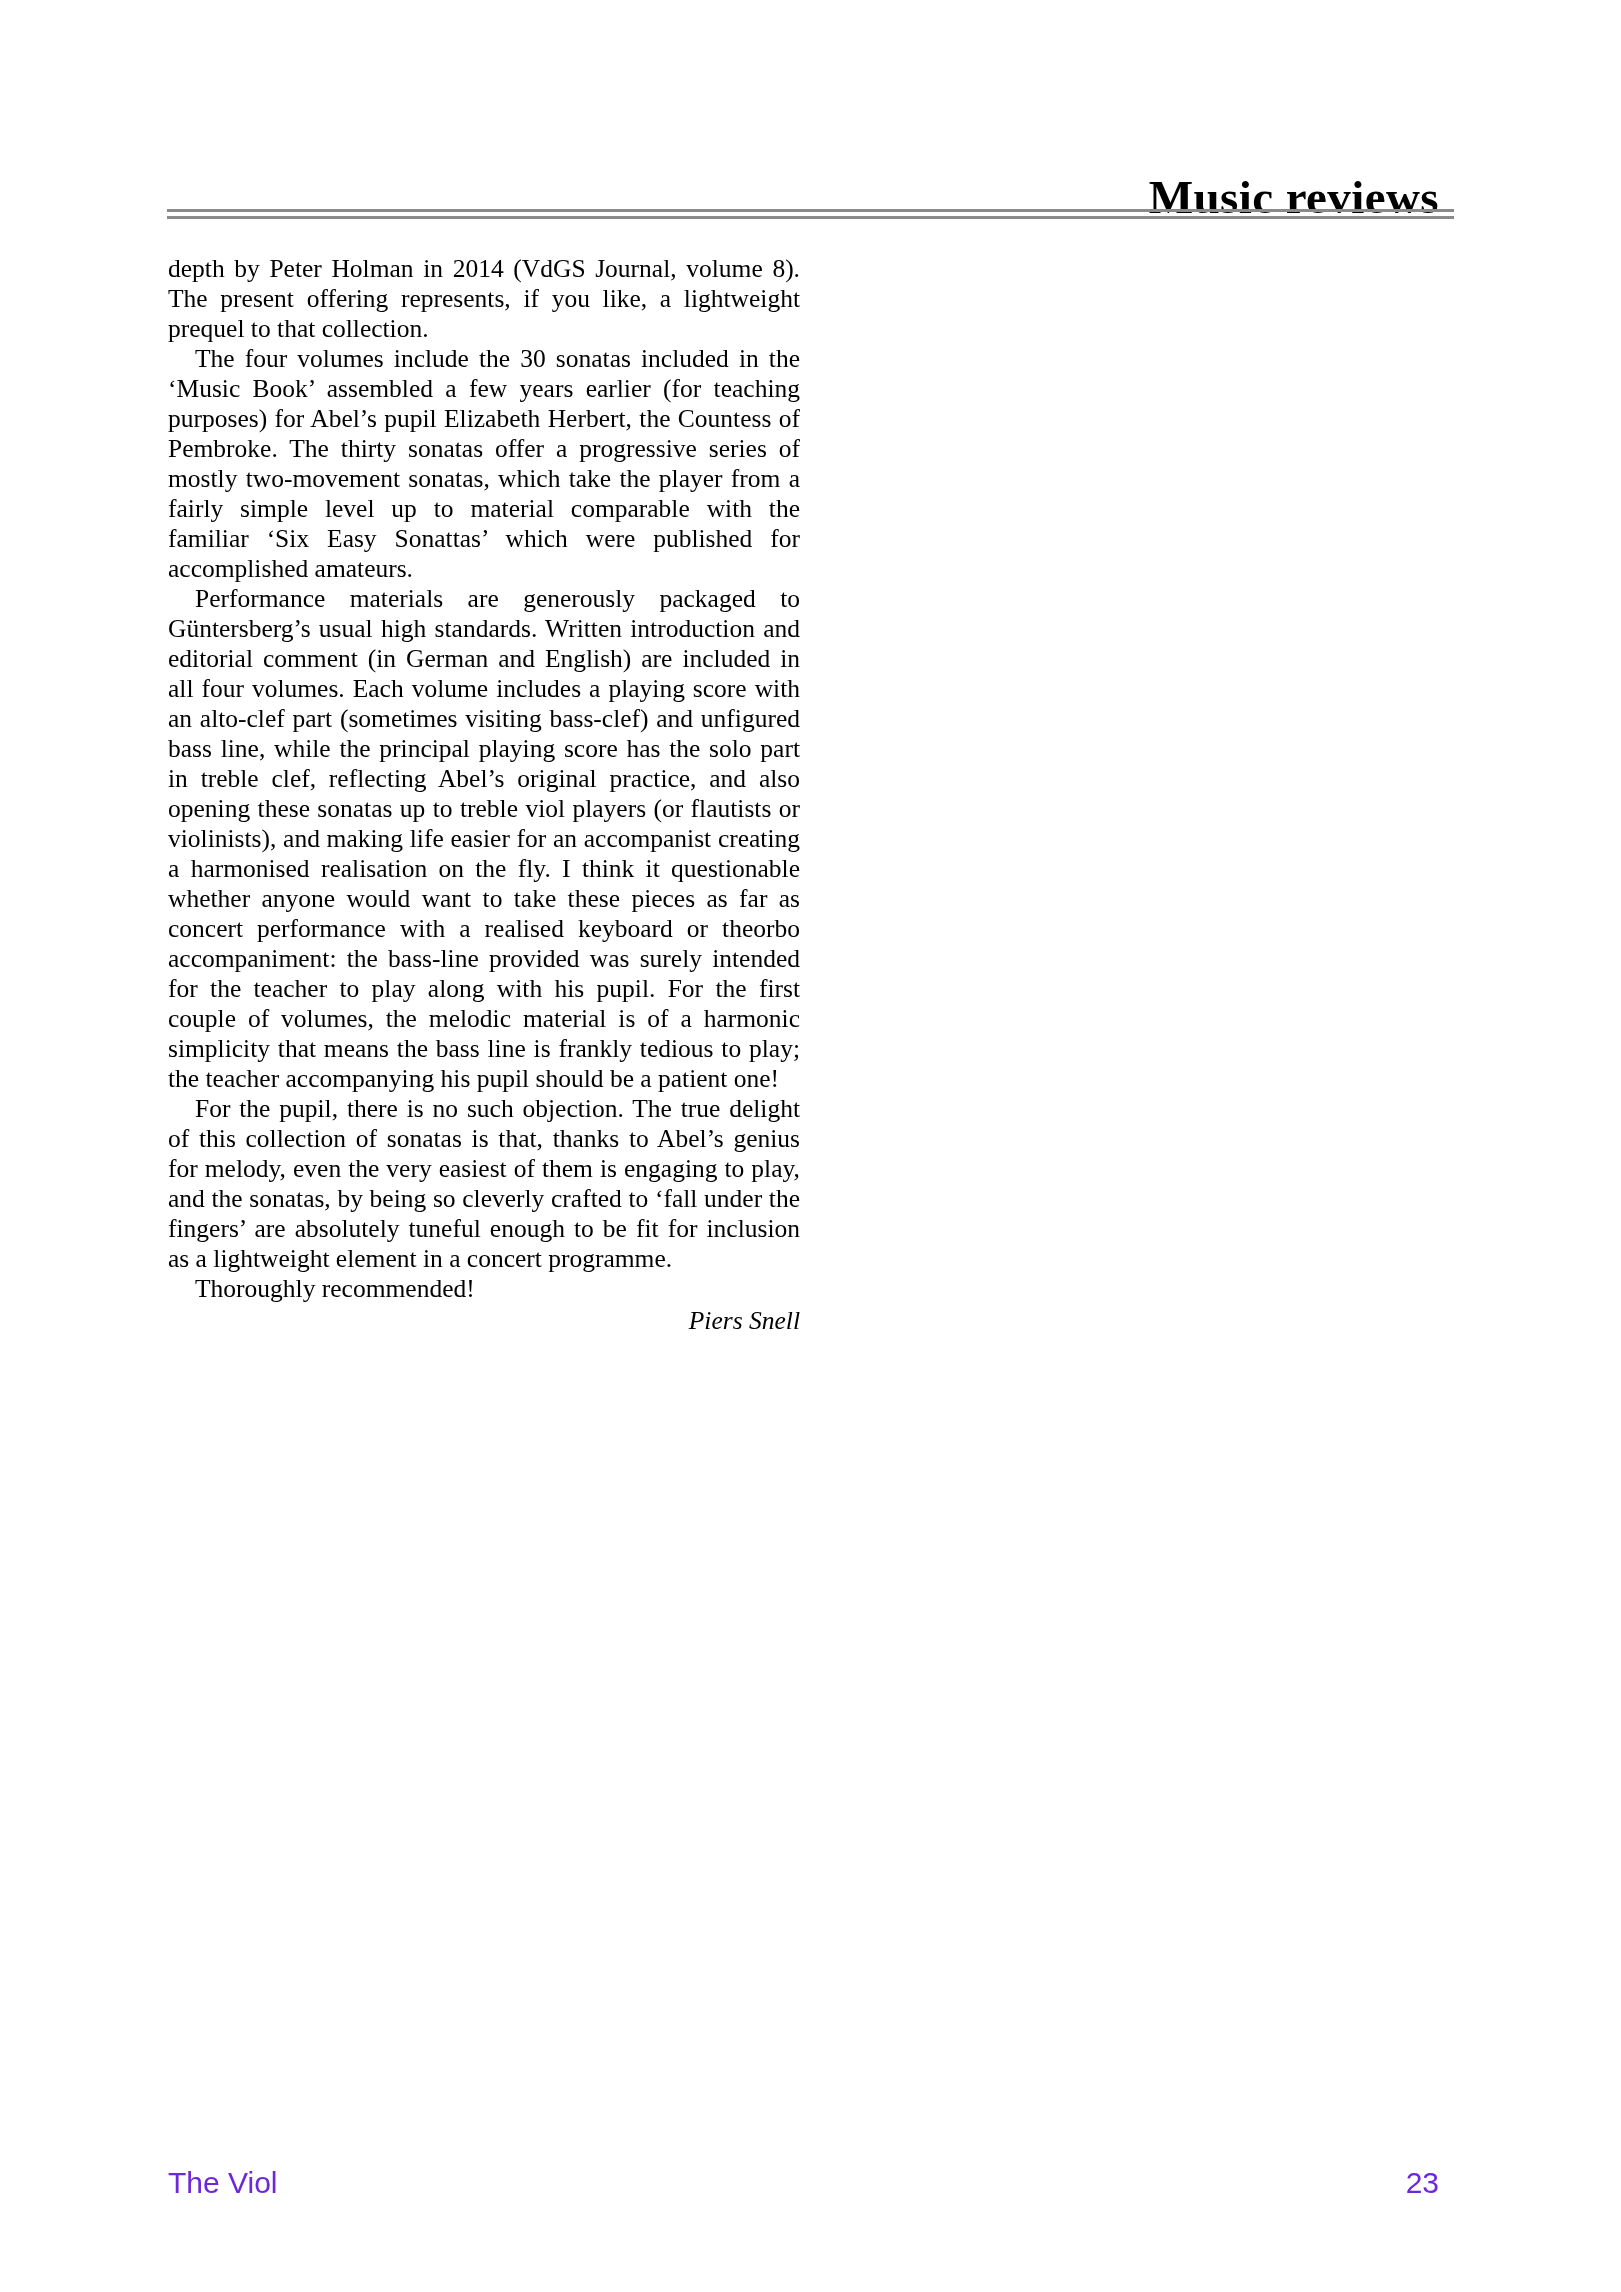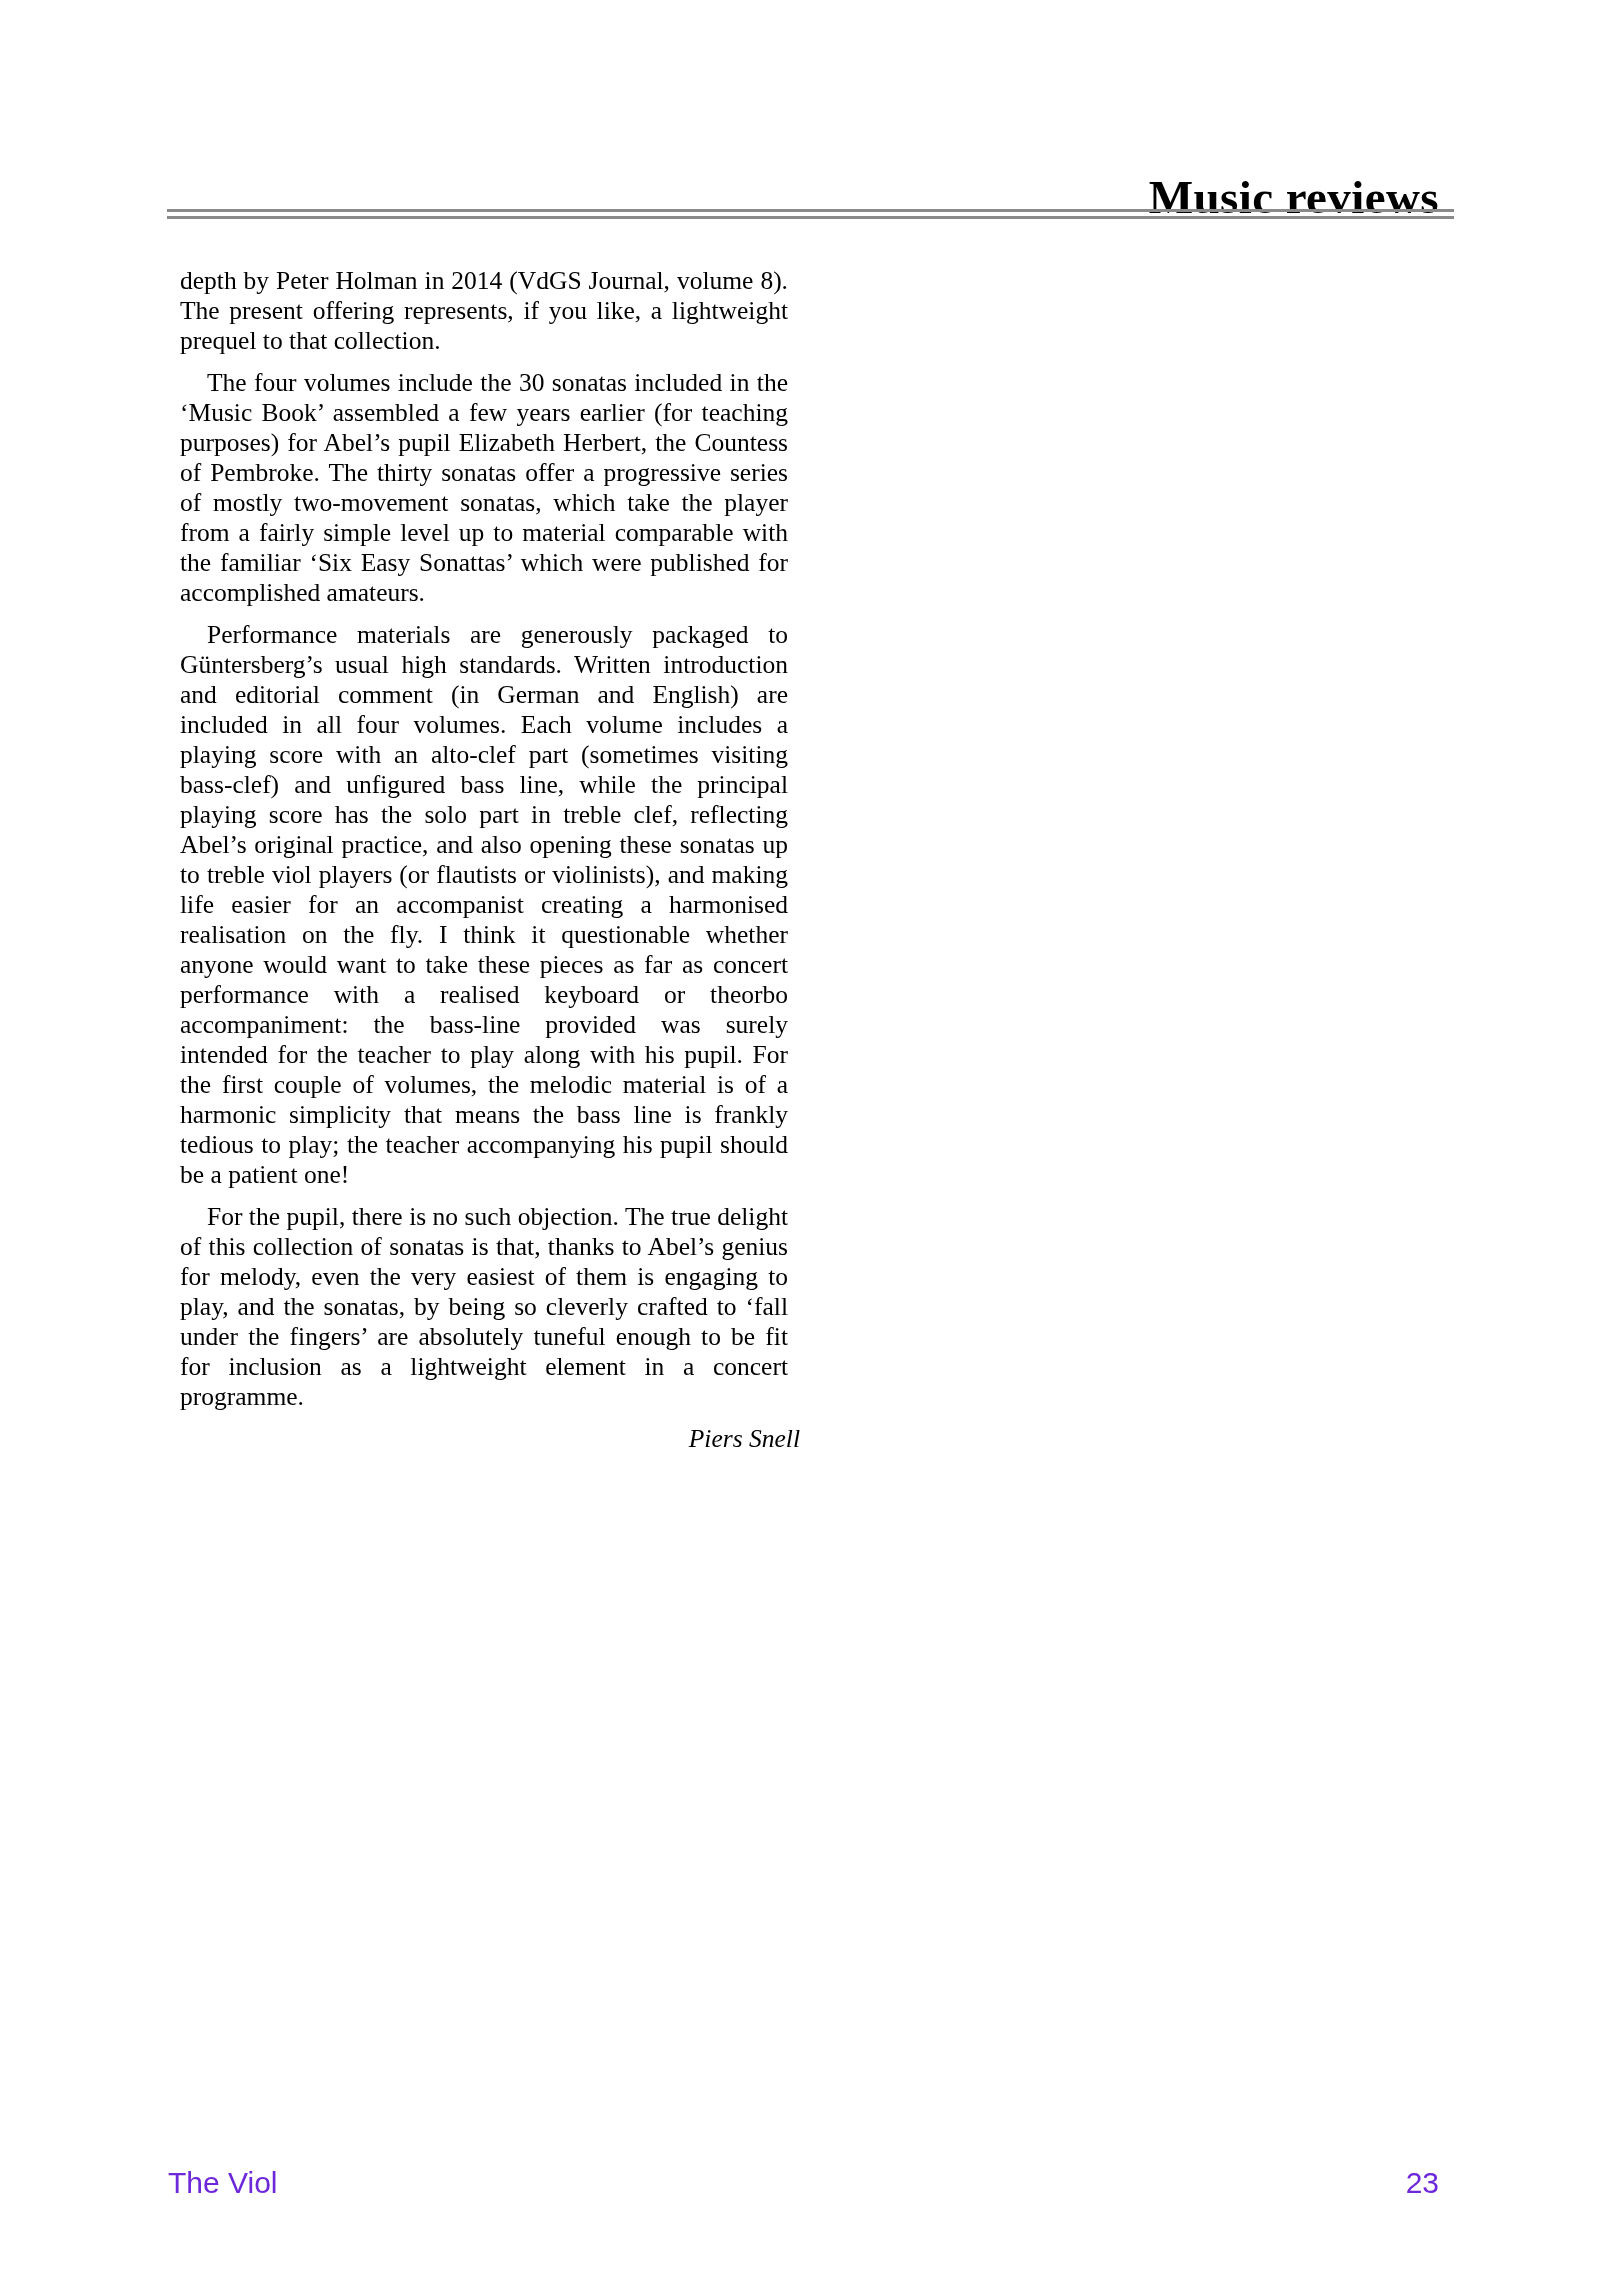--- a/index.html
+++ b/index.html
@@ -43,21 +43,21 @@
     position: absolute;
     top: 254px;
     left: 168px;
     width: 632px;
     font-family: "Liberation Serif", serif;
     font-size: 25.5px;
     line-height: 30px;
     text-align: justify;
   }
   .article-column p {
-    margin: 12px;
+    margin: 0;
     padding: 0;
     text-indent: 27px;
   }
   .article-column p.no-indent {
     text-indent: 0;
   }
   .signature {
     margin-top: 2px;
     text-align: right;
     font-style: italic;
@@ -85,20 +85,21 @@
 
   <h1 class="page-title">Music reviews</h1>
 
   <div class="double-rule"></div>
 
   <div class="article-column">
     <p class="no-indent">depth by Peter Holman in 2014 (VdGS Journal, volume 8). The present offering represents, if you like, a lightweight prequel to that collection.</p>
     <p>The four volumes include the 30 sonatas included in the ‘Music Book’ assembled a few years earlier (for teaching purposes) for Abel’s pupil Elizabeth Herbert, the Countess of Pembroke. The thirty sonatas offer a progressive series of mostly two-movement sonatas, which take the player from a fairly simple level up to material comparable with the familiar ‘Six Easy Sonattas’ which were published for accomplished amateurs.</p>
     <p>Performance materials are generously packaged to Güntersberg’s usual high standards. Written introduction and editorial comment (in German and English) are included in all four volumes. Each volume includes a playing score with an alto-clef part (sometimes visiting bass-clef) and unfigured bass line, while the principal playing score has the solo part in treble clef, reflecting Abel’s original practice, and also opening these sonatas up to treble viol players (or flautists or violinists), and making life easier for an accompanist creating a harmonised realisation on the fly. I think it questionable whether anyone would want to take these pieces as far as concert performance with a realised keyboard or theorbo accompaniment: the bass-line provided was surely intended for the teacher to play along with his pupil. For the first couple of volumes, the melodic material is of a harmonic simplicity that means the bass line is frankly tedious to play; the teacher accompanying his pupil should be a patient one!</p>
     <p>For the pupil, there is no such objection. The true delight of this collection of sonatas is that, thanks to Abel’s genius for melody, even the very easiest of them is engaging to play, and the sonatas, by being so cleverly crafted to ‘fall under the fingers’ are absolutely tuneful enough to be fit for inclusion as a lightweight element in a concert programme.</p>
+    <p>Thoroughly recommended!</p>
     <div class="signature">Piers Snell</div>
   </div>
 
   <div class="footer">
     <span>The Viol</span>
     <span>23</span>
   </div>
 
 </div>
 

